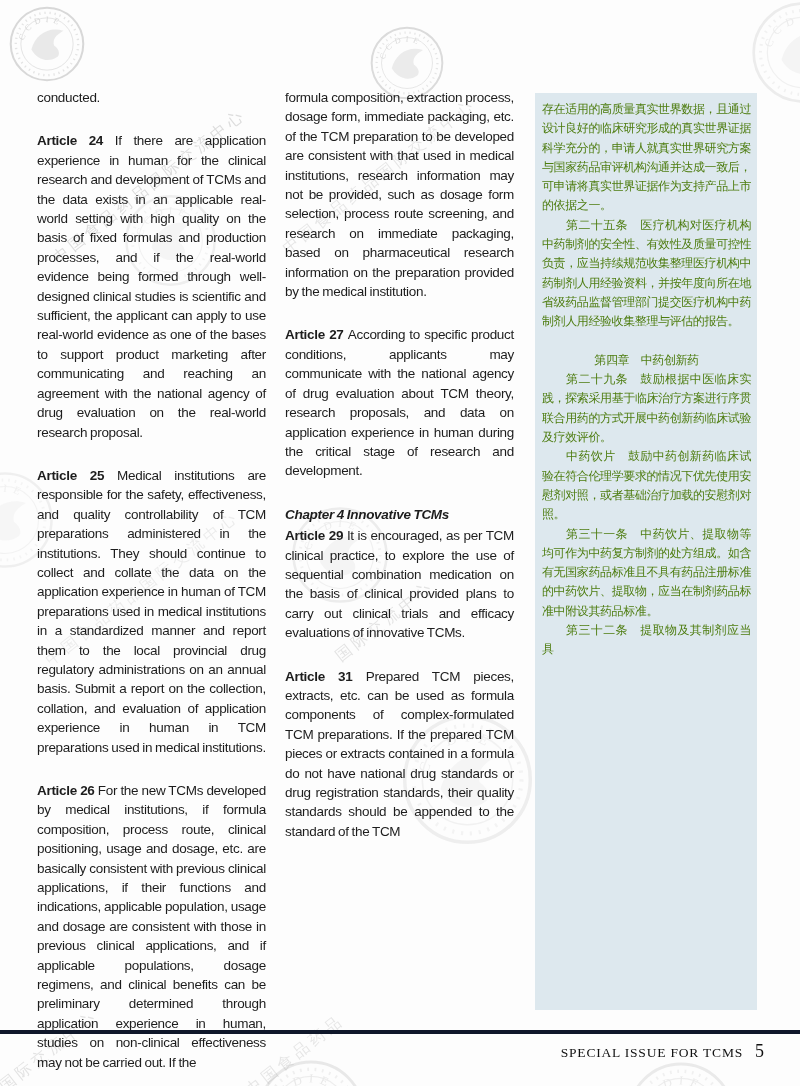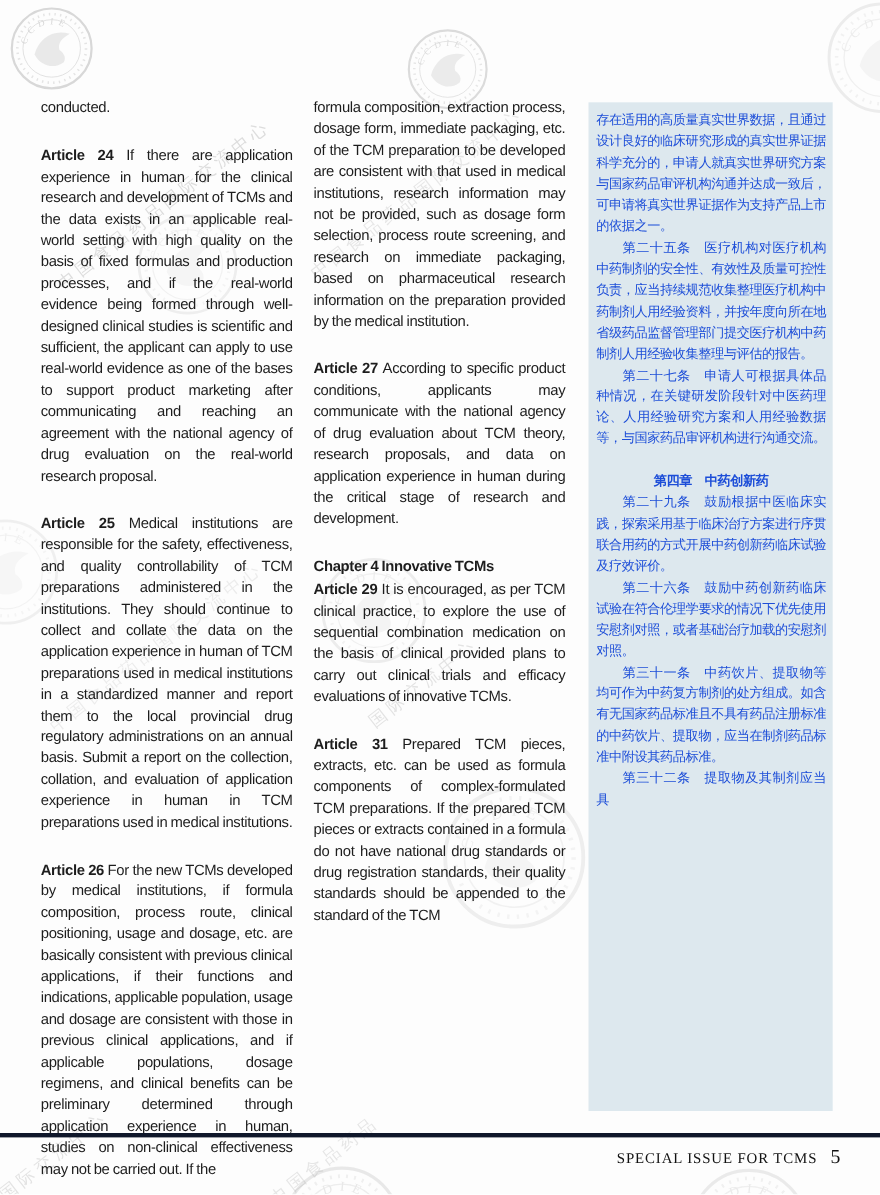--- a/index.html
+++ b/index.html
@@ -9,29 +9,29 @@
   .wm{position:absolute;pointer-events:none;z-index:0;color:#d8d8d8;}
   .wm-text{position:absolute;pointer-events:none;z-index:0;white-space:nowrap;
            font-size:16px;letter-spacing:4px;transform:rotate(-38deg);transform-origin:0 50%;}
   
   .col{position:absolute;top:88px;width:229px;z-index:1;color:#1d1d1d;
        font-size:13.5px;line-height:19.4px;letter-spacing:-0.3px;word-spacing:-0.6px;
        text-align:justify;}
   .col .para{margin:0 0 24px 0;}
   .col .para.tight{margin-bottom:2px;}
   .lead{font-weight:bold;}
-  .para.heading{font-weight:bold;}
+  .para.heading{font-weight:bold;font-style:italic;}
   
   .panel{position:absolute;left:535px;top:93px;width:222px;height:917px;z-index:1;
          background:#dde8ee;overflow:hidden;}
-  .panel-inner{padding:7px 6px 0 7px;color:#1d4ed8;font-size:12px;line-height:19.3px;
+  .panel-inner{padding:7px 6px 0 7px;color:#4d7c0f;font-size:12px;line-height:19.3px;
                letter-spacing:-0.4px;text-align:justify;}
   .panel-inner .para{margin:0;}
   .panel-inner .para.indent{text-indent:2em;}
-  .panel-inner .para.center{text-align:center;text-indent:0;font-weight:bold;}
+  .panel-inner .para.center{text-align:center;text-indent:0;}
   .panel-inner .para.spaced{margin-top:19.3px;}
   
   .footer{position:absolute;left:0;top:1030px;width:800px;z-index:1;
           border-top:4px solid #0f172a;font-family:"Liberation Serif",serif;}
   .footer-inner{display:flex;justify-content:flex-end;align-items:baseline;padding:7px 36px 0 0;}
   .journal{font-size:13.5px;letter-spacing:0.8px;color:#111;}
   .pageno{font-size:18px;margin-left:12px;color:#111;}
 </style>
 </head>
 <body>
@@ -102,24 +102,23 @@
       <div class="para"><span class="lead">Article 27 </span><span>According to specific product conditions, applicants may communicate with the national agency of drug evaluation about TCM theory, research proposals, and data on application experience in human during the critical stage of research and development.</span></div>
       <div class="para heading tight"><span>Chapter 4 Innovative TCMs</span></div>
       <div class="para"><span class="lead">Article 29 </span><span>It is encouraged, as per TCM clinical practice, to explore the use of sequential combination medication on the basis of clinical provided plans to carry out clinical trials and efficacy evaluations of innovative TCMs.</span></div>
       <div class="para"><span class="lead">Article 31 </span><span>Prepared TCM pieces, extracts, etc. can be used as formula components of complex-formulated TCM preparations. If the prepared TCM pieces or extracts contained in a formula do not have national drug standards or drug registration standards, their quality standards should be appended to the standard of the TCM</span></div>
     </div>
 
   <div class="panel">
     <div class="panel-inner">
         <div class="para"><span>存在适用的高质量真实世界数据，且通过设计良好的临床研究形成的真实世界证据科学充分的，申请人就真实世界研究方案与国家药品审评机构沟通并达成一致后，可申请将真实世界证据作为支持产品上市的依据之一。</span></div>
         <div class="para indent"><span>第二十五条　医疗机构对医疗机构中药制剂的安全性、有效性及质量可控性负责，应当持续规范收集整理医疗机构中药制剂人用经验资料，并按年度向所在地省级药品监督管理部门提交医疗机构中药制剂人用经验收集整理与评估的报告。</span></div>
-        <div class="para indent"><span>第二十七条　申请人可根据具体品种情况，在关键研发阶段针对中医药理论、人用经验研究方案和人用经验数据等，与国家药品审评机构进行沟通交流。</span></div>
         <div class="para center spaced"><span>第四章　中药创新药</span></div>
         <div class="para indent"><span>第二十九条　鼓励根据中医临床实践，探索采用基于临床治疗方案进行序贯联合用药的方式开展中药创新药临床试验及疗效评价。</span></div>
-        <div class="para indent"><span>第二十六条　鼓励中药创新药临床试验在符合伦理学要求的情况下优先使用安慰剂对照，或者基础治疗加载的安慰剂对照。</span></div>
+        <div class="para indent"><span>中药饮片　鼓励中药创新药临床试验在符合伦理学要求的情况下优先使用安慰剂对照，或者基础治疗加载的安慰剂对照。</span></div>
         <div class="para indent"><span>第三十一条　中药饮片、提取物等均可作为中药复方制剂的处方组成。如含有无国家药品标准且不具有药品注册标准的中药饮片、提取物，应当在制剂药品标准中附设其药品标准。</span></div>
         <div class="para indent"><span>第三十二条　提取物及其制剂应当具</span></div>
       </div>
   </div>
 
   <div class="footer">
     <div class="footer-inner">
       <span class="journal">SPECIAL ISSUE FOR TCMS</span>
       <span class="pageno">5</span>
     </div>

